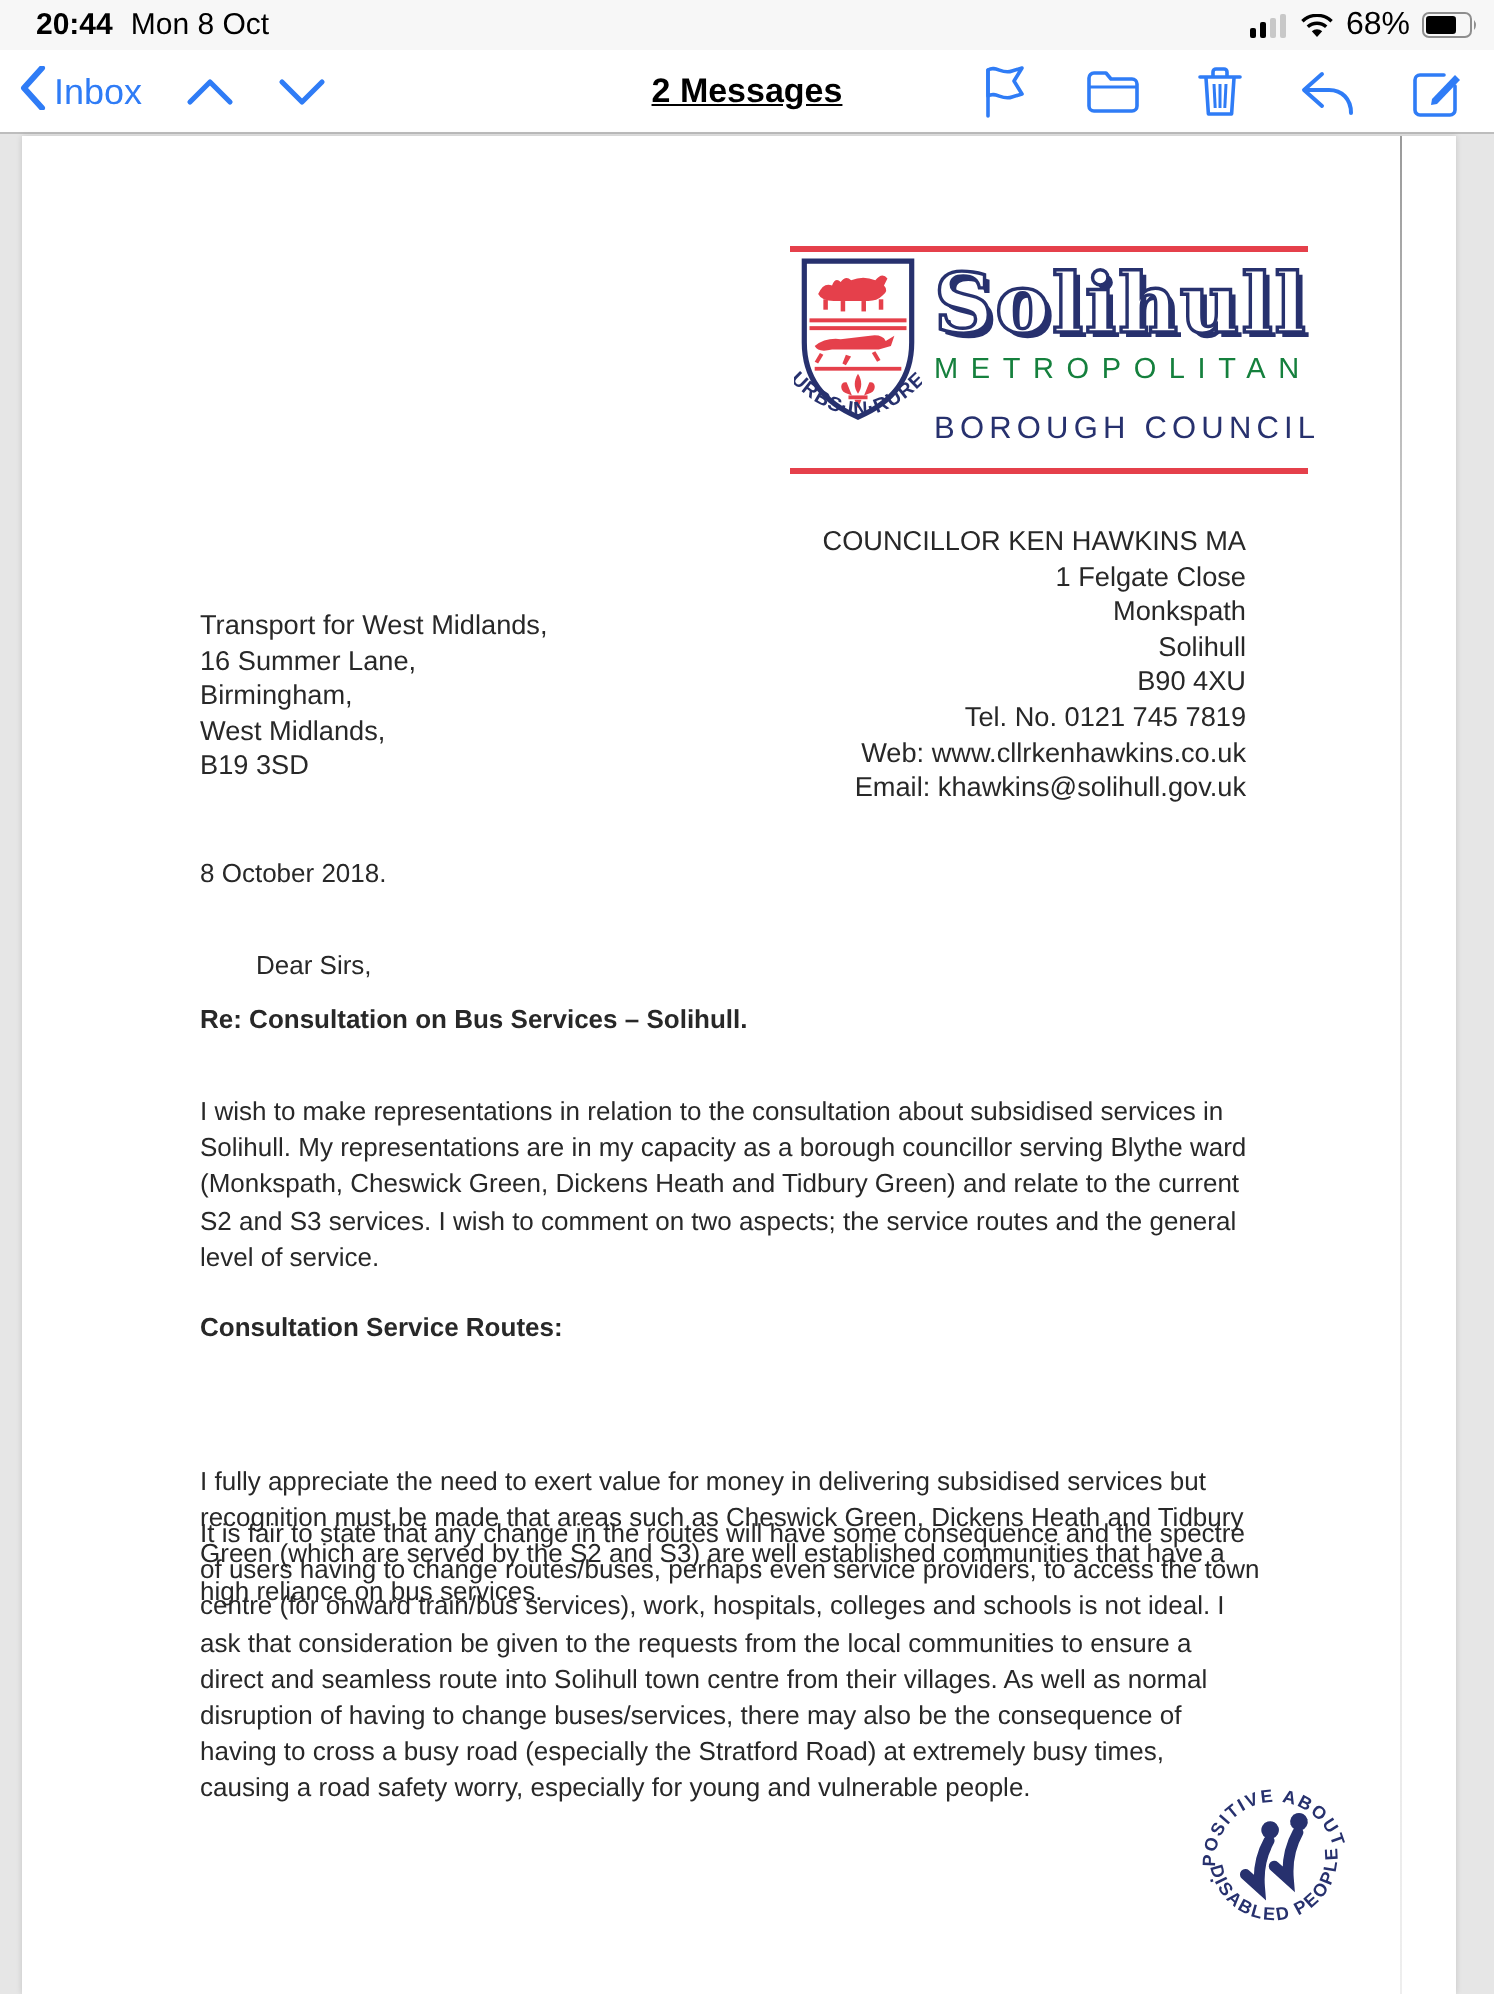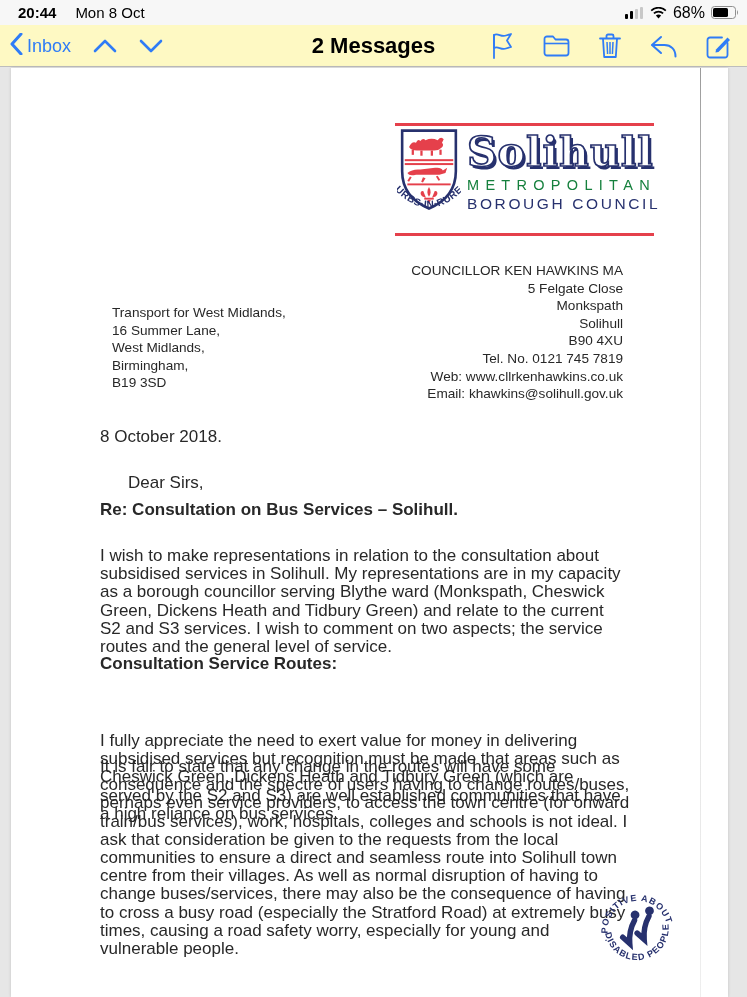--- a/index.html
+++ b/index.html
@@ -12,43 +12,43 @@
     color:#000;
   }
   
   .status-bar{
     position:absolute; top:0; left:0; width:747px; height:25px;
     background:#f7f7f7;
     display:flex; align-items:center; justify-content:space-between;
     padding:0 8px 0 18px;
     font-size:15px;
   }
-  .status-left{ display:flex; gap:19px; align-items:center;}
+  .status-left{ display:flex; gap:9px; align-items:center;}
   .status-time{ font-weight:600; }
   .status-date{ font-weight:400; }
   .status-right{ display:flex; gap:6px; align-items:center; }
   .status-right svg{ display:block; }
   .battery-pct{ font-size:16px; }
   
   .toolbar{
     position:absolute; top:25px; left:0; width:747px; height:42px;
-    background:#fef9c3;
+    background:#ffffff;
     border-bottom:1px solid #bdbdbd;
   }
   .tb-left{
     position:absolute; left:10px; top:0; height:42px;
     display:flex; align-items:center; gap:8px;
   }
   .back-btn{ display:flex; align-items:center; gap:4px; color:#2f7cf6; cursor:pointer; }
   .back-btn .label{ font-size:18px; }
   .chev-btn{ margin-left:14px; display:flex; align-items:center; cursor:pointer; }
   .tb-title{
     position:absolute; left:0; right:0; top:0; height:42px;
     display:flex; align-items:center; justify-content:center;
-    font-size:22px; font-weight:700; pointer-events:none;
+    font-size:17px; font-weight:700; pointer-events:none;text-decoration:underline;
   }
   .tb-right{
     position:absolute; right:16px; top:0; height:42px;
     display:flex; align-items:center; gap:29px;
   }
   .tb-right .icon{ cursor:pointer; display:flex; }
   
   .doc-area{
     position:absolute; top:67px; left:0; width:747px; height:930px;
     background:#e6e6e6;
@@ -56,21 +56,21 @@
   .page{
     position:absolute; left:11px; top:1px; width:717px; height:929px;
     background:#ffffff;
     box-shadow:0 0 3px rgba(0,0,0,.15);
   }
   .scan-edge{
     position:absolute; left:689px; top:0; width:1px; height:100%;
     background:linear-gradient(#9a9a9a, #dcdcdc 30%, #eeeeee);
   }
   .page, .page *{ color:#282828; }
-  .body-text{ font-size:17px; line-height:18.2px; }
+  .body-text{ font-size:13px; line-height:18.2px; }
   
   .crest-logo{
     position:absolute; left:384px; top:55px; width:259px;
   }
   .red-rule{ height:3px; background:#e5404b; width:100%; }
   .crest-mid{ display:flex; padding:2px 0 0 2px; }
   .shield-wrap{ width:64px; flex:0 0 64px; }
   .crest-text{ padding:2px 0 0 6px; }
   .wordmark{
     font-family:"DejaVu Serif", serif;
@@ -80,33 +80,33 @@
     color:#27316e;
     -webkit-text-fill-color:#ffffff;
     -webkit-text-stroke:1.7px #27316e;
     text-shadow:2.5px 2.5px 0 #27316e;
   }
   .metro{
     margin-top:3px;
     font-size:14.5px; letter-spacing:6.3px; color:#15803d; white-space:nowrap;
   }
   .borough{
-    margin-top:2px;
+    margin-top:13px;
     font-size:15.5px; letter-spacing:2.6px; color:#27316e; white-space:nowrap;
   }
   .crest-logo .red-rule.bottom{ margin-top:4px; }
   
   .sender-block{
     position:absolute; top:194px; right:105px; width:320px;
     text-align:right; font-size:13.6px; line-height:17.6px;
   }
   
   .recipient-block{
     position:absolute; left:89px; top:236px;
-    font-size:13.6px; line-height:17.5px;margin-left:12px;
+    font-size:13.6px; line-height:17.5px;
   }
   .date-line{ position:absolute; left:89px; top:360px; }
   .salutation{ position:absolute; left:85px; top:406px;margin-left:32px; }
   .subject{ position:absolute; left:89px; top:433px; font-weight:700; }
   .para1{ position:absolute; left:89px; top:479px; width:527px; }
   .section-heading{ position:absolute; left:89px; top:587px; font-weight:700; }
   .para2{ position:absolute; left:89px; top:616px; width:527px;margin-top:48px; }
   .para3{ position:absolute; left:89px; top:690px; width:530px; }
   .disabled-logo{
     position:absolute; left:588px; top:823px; width:76px; height:76px;
@@ -260,34 +260,34 @@
           <div class="wordmark">Solihull</div>
           <div class="metro">METROPOLITAN</div>
           <div class="borough">BOROUGH COUNCIL</div>
         </div>
       </div>
       <div class="red-rule bottom"></div>
     </div>
 
     <div class="sender-block">
       <div>COUNCILLOR KEN HAWKINS MA</div>
-      <div>5 Felgate Close</div>
+      <div>1 Felgate Close</div>
       <div>Monkspath</div>
       <div>Solihull</div>
       <div>B90 4XU</div>
       <div>Tel. No. 0121 745 7819</div>
       <div>Web:  www.cllrkenhawkins.co.uk</div>
       <div>Email: khawkins@solihull.gov.uk</div>
     </div>
 
     <div class="recipient-block">
       <div>Transport for West Midlands,</div>
       <div>16 Summer Lane,</div>
+      <div>Birmingham,</div>
       <div>West Midlands,</div>
-      <div>Birmingham,</div>
       <div>B19 3SD</div>
     </div>
 
     <div class="date-line body-text">8 October 2018.</div>
     <div class="salutation body-text">Dear Sirs,</div>
     <div class="subject body-text">Re: Consultation on Bus Services – Solihull.</div>
 
     <div class="para1 body-text">I wish to make representations in relation to the consultation about subsidised services in Solihull. My representations are in my capacity as a borough councillor serving Blythe ward (Monkspath, Cheswick Green, Dickens Heath and Tidbury Green) and relate to the current S2 and S3 services. I wish to comment on two aspects; the service routes and the general level of service.</div>
     <div class="section-heading body-text">Consultation Service Routes:</div>
     <div class="para2 body-text">I fully appreciate the need to exert value for money in delivering subsidised services but recognition must be made that areas such as Cheswick Green, Dickens Heath and Tidbury Green (which are served by the S2 and S3) are well established communities that have a high reliance on bus services.</div>

